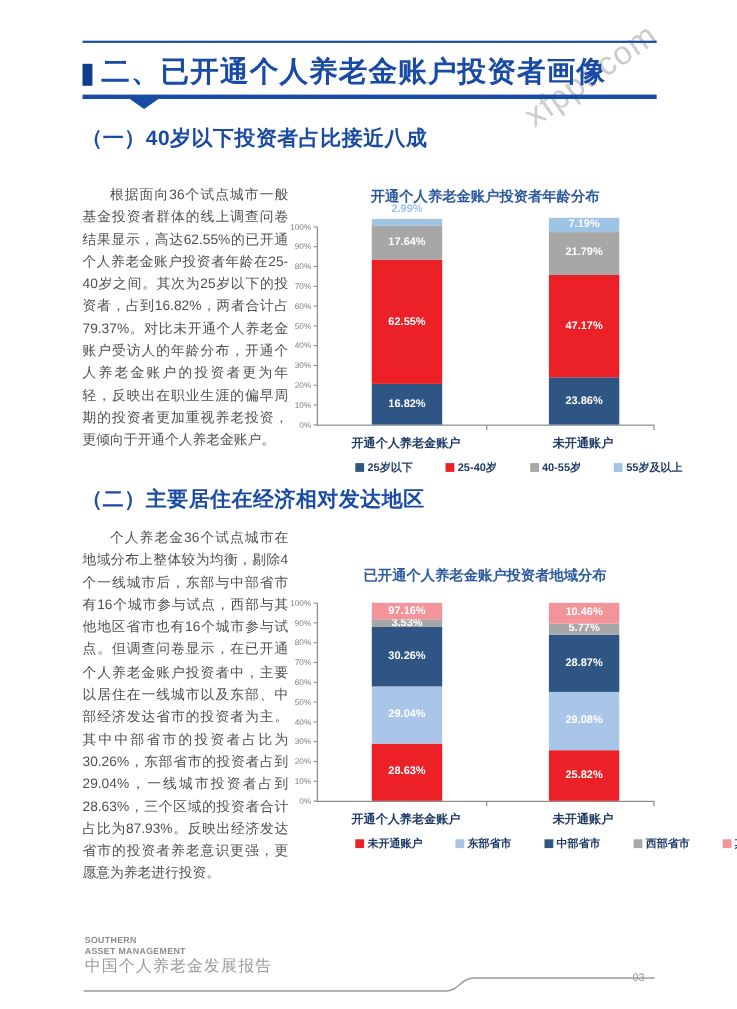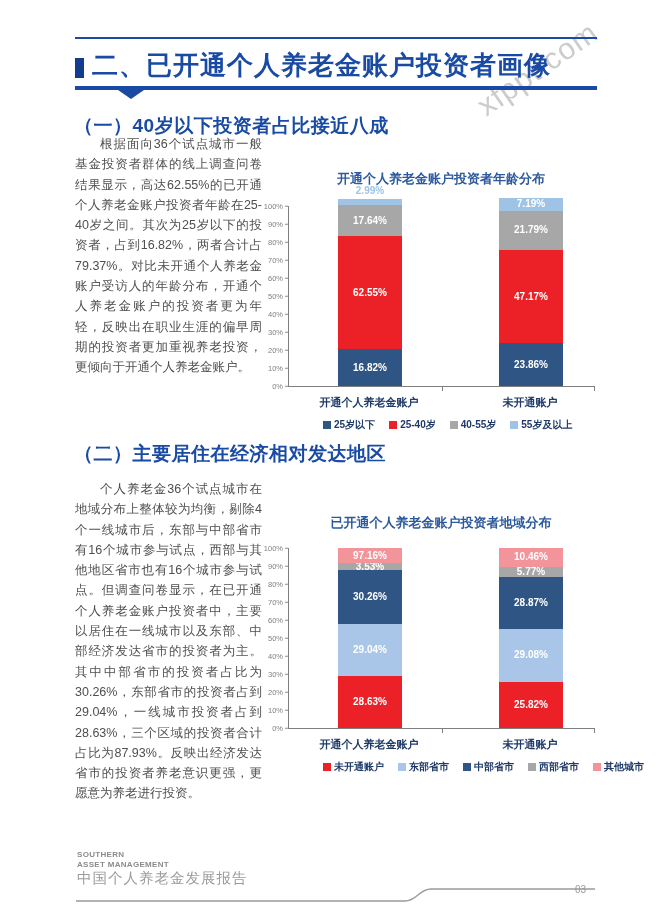--- a/index.html
+++ b/index.html
@@ -11,40 +11,40 @@
   .title-row{position:absolute;left:75px;top:45px;width:540px;display:flex;align-items:flex-start;}
   .title-marker{width:9px;height:20px;background:#123d8f;margin-top:13px;flex:none;}
   .page-title{margin:0 0 0 8px;font-size:26px;line-height:40px;font-weight:bold;color:#1a4ba4;letter-spacing:1px;}
   .thick-rule{position:absolute;left:75px;top:86px;width:522px;height:4px;background:#1a4ba4;}
   .rule-arrow{position:absolute;left:43px;top:4px;width:0;height:0;
               border-left:13px solid transparent;border-right:13px solid transparent;border-top:9px solid #1a4ba4;}
   .sec-heading{position:absolute;left:74px;margin:0;font-size:19px;font-weight:bold;color:#1a4ba4;letter-spacing:.5px;}
   #s1-heading{top:113px;} #s2-heading{top:441px;}
   .body-para{position:absolute;left:75px;width:187px;margin:0;font-size:12.5px;line-height:20.3px;
              color:#4f4f4f;text-align:justify;text-indent:2em;}
-  #s1-para{top:134px;} #s2-para{top:479px;}
+  #s1-para{top:167px;} #s2-para{top:479px;}
   .chart{position:absolute;left:262px;width:360px;}
   #chart1{top:170px;} #chart2{top:514px;}
   .chart-title{margin-left:26px;width:306px;text-align:center;font-size:13px;font-weight:bold;color:#2d5a9e;}
   .plot-wrap{position:relative;margin-top:18px;height:182px;}
   #chart2 .plot-wrap{margin-top:16px;}
   .yaxis{position:absolute;left:0;top:0;width:26px;height:180px;}
   .ytick{position:absolute;right:5px;transform:translateY(50%);font-size:7.5px;color:#7f7f7f;line-height:1;}
   .ytick::after{content:"";position:absolute;right:-5px;top:50%;width:3px;height:1px;background:#8c8c8c;}
   .plot{position:absolute;left:26px;top:0;width:306px;height:180px;
         border-left:1.5px solid #7f7f7f;border-bottom:1.5px solid #7f7f7f;}
   .xtick{position:absolute;bottom:-5px;width:1px;height:4px;background:#7f7f7f;}
   .xtick.mid{left:50%;} .xtick.end{right:0;}
   .bar{position:absolute;bottom:0;width:64px;display:flex;flex-direction:column-reverse;}
   .seg{position:relative;display:flex;align-items:center;justify-content:center;overflow:visible;}
   .seglab{font-size:10px;font-weight:bold;color:#fff;line-height:1;white-space:nowrap;}
   .seglab.outside{position:absolute;bottom:calc(100% + 3px);left:0;right:0;text-align:center;}
   .cats{position:relative;height:15px;margin-top:7px;}
   .cat{position:absolute;transform:translateX(-50%);font-size:11px;font-weight:bold;color:#1f3a68;white-space:nowrap;}
-  .legend{margin:8px 0 0 30px;display:flex;gap:14px;white-space:nowrap;padding-left:31px;}
+  .legend{margin:8px 0 0 30px;display:flex;gap:30px;white-space:nowrap;padding-left:31px;}
   .lgit{display:flex;align-items:center;gap:3px;font-size:10px;font-weight:bold;color:#1f3a68;}
   .sw{width:8px;height:8px;flex:none;}
   .footer-brand{position:absolute;left:77px;top:850px;font-size:8px;font-weight:bold;color:#8c8c8c;
                 line-height:10px;letter-spacing:.3px;}
   .footer-report{position:absolute;left:77px;top:869px;font-size:14.5px;color:#9b9b9b;letter-spacing:1px;}
   .footer-line{position:absolute;left:75px;top:884px;width:560px;height:22px;}
   .footer-page{position:absolute;left:500px;top:0px;font-size:10px;color:#999;}
 </style>
 </head>
 <body>

